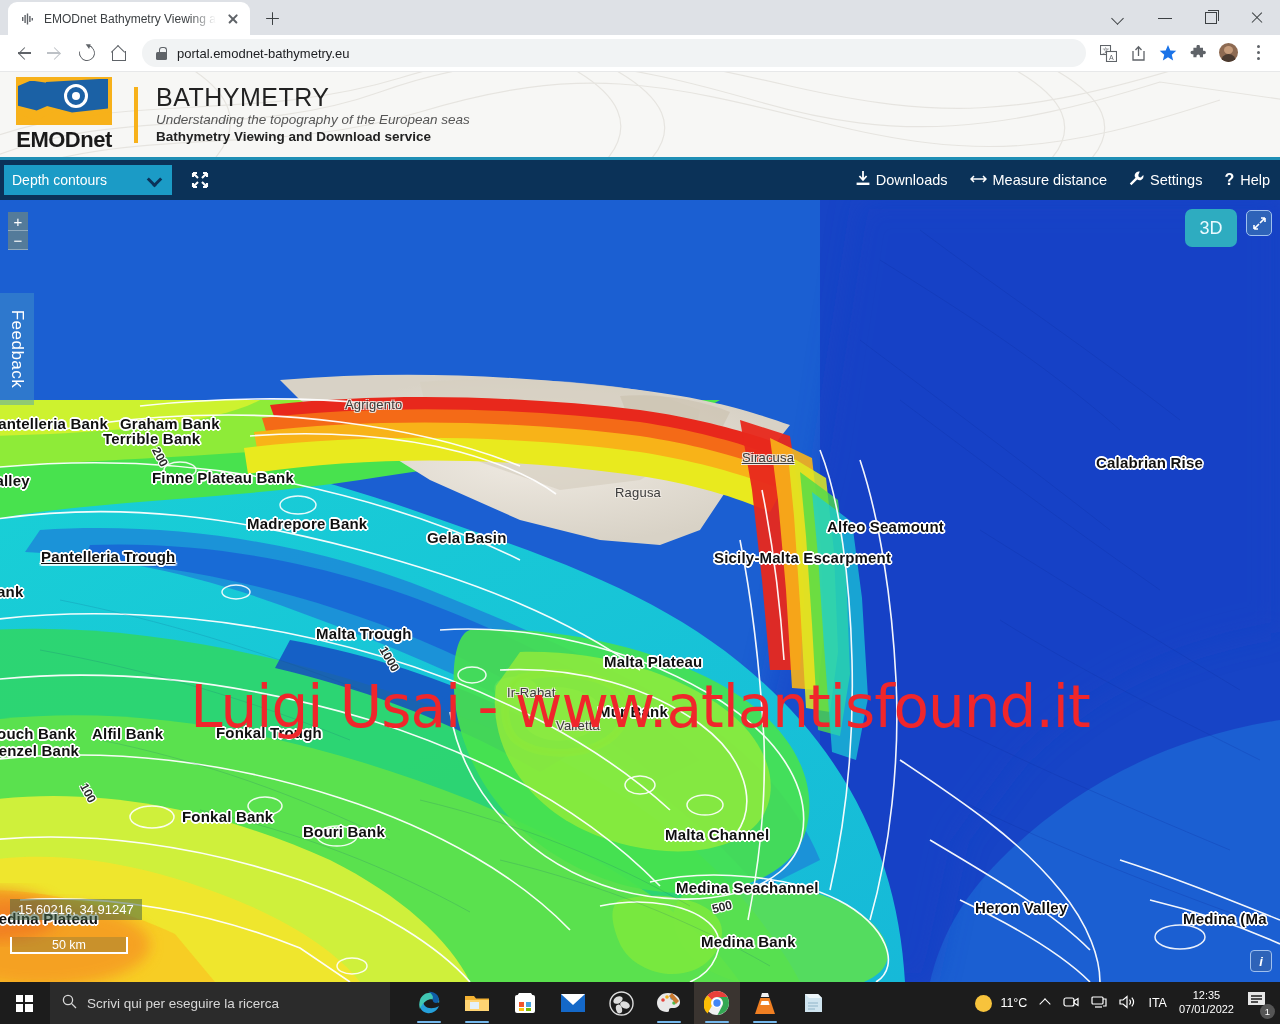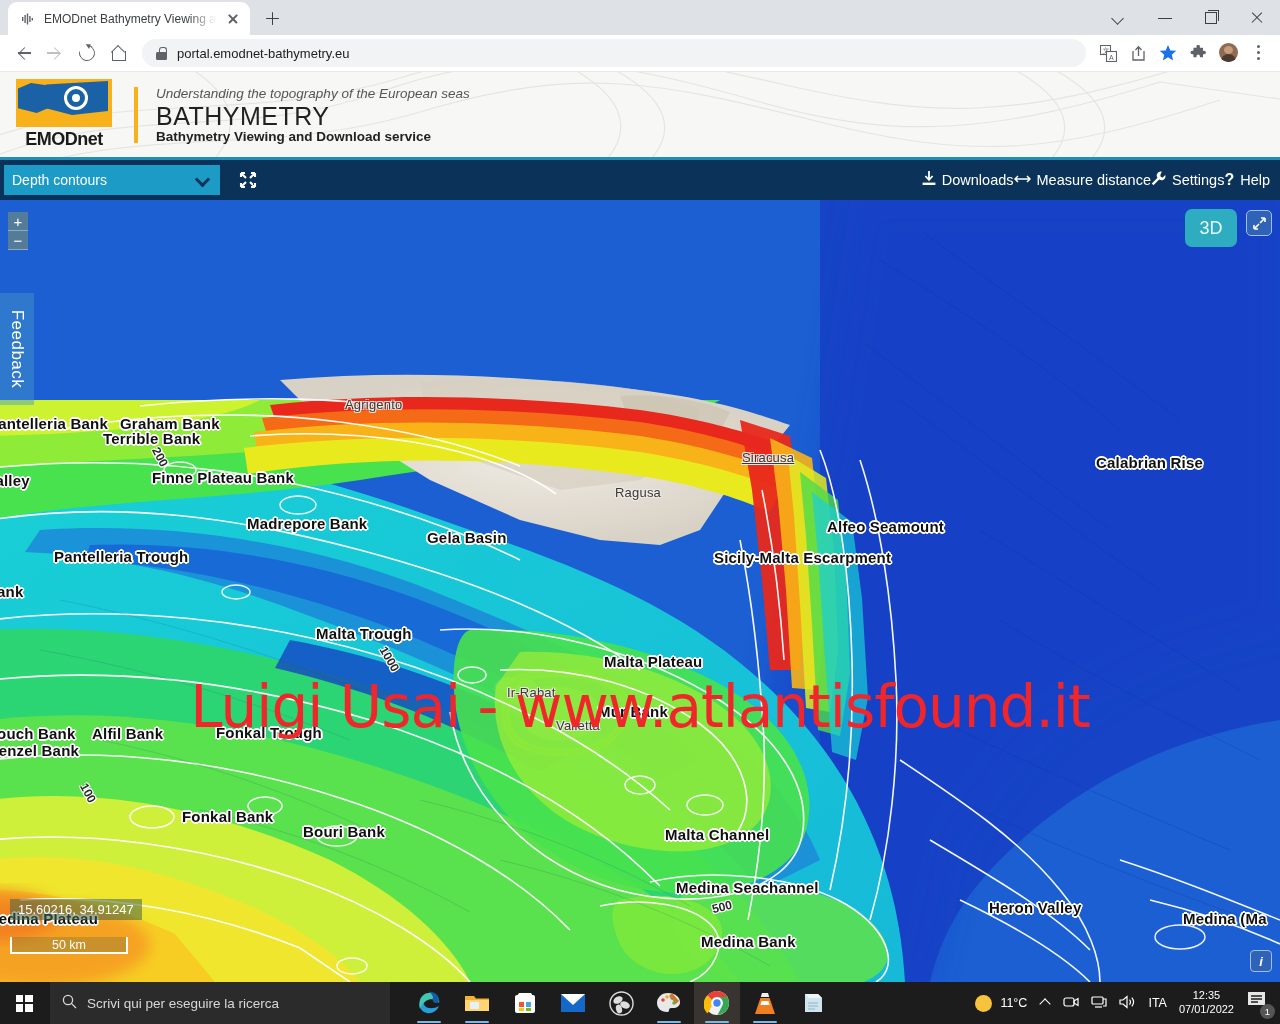--- a/index.html
+++ b/index.html
@@ -122,43 +122,43 @@
   #logo-mark { width:96px; height:48px; background:#f7b11a; position:relative; overflow:hidden; }
   #logo-mark .blue-l { position:absolute; left:2px; top:4px; width:34px; height:30px; background:#1b61a5;
     clip-path: polygon(0 18%, 38% 0, 100% 10%, 100% 78%, 55% 100%, 0 84%); }
   #logo-mark .blue-r { position:absolute; left:30px; top:2px; width:62px; height:34px; background:#1b61a5;
     clip-path: polygon(0 10%, 100% 0, 100% 88%, 42% 100%, 0 80%); }
   #logo-mark .ring { position:absolute; left:48px; top:7px; width:24px; height:24px; border-radius:50%;
     border:3px solid #fff; }
   #logo-mark .dot { position:absolute; left:56px; top:15px; width:8px; height:8px; border-radius:50%; background:#fff; }
   #logo-mark .ytri { position:absolute; left:0; bottom:0; width:100%; height:17px; background:#f7b11a;
     clip-path: polygon(0 100%, 0 35%, 22% 75%, 44% 10%, 70% 62%, 100% 22%, 100% 100%); }
-  #logo-text { font-size:18px; font-weight:bold; color:#1a1a1a; letter-spacing:-0.5px; margin-top:2px; }
+  #logo-text { font-size:22px; font-weight:bold; color:#1a1a1a; letter-spacing:-0.5px; margin-top:2px; }
   #logo-divider { width:4px; height:56px; background:#f7b11a; margin:0 18px 0 22px; }
   #title-block { z-index:2; }
   #site-title { font-size:25px; color:#222; letter-spacing:0.5px; line-height:1.05; }
   #site-sub1 { font-size:13.5px; font-style:italic; color:#555; line-height:1.45; }
   #site-sub2 { font-size:13.5px; font-weight:bold; color:#222; line-height:1.2; }
   #header-rule { height:3px; background:#1f8fb5; }
 
   
   #app-toolbar {
     height:40px; background:#0b3258; display:flex; align-items:center;
     padding-left:4px; padding-right:10px; gap:14px;
   }
   #layer-select {
-    width:216px; height:30px; background:#1b9bc6; color:#fff; font-size:14px;
+    width:168px; height:30px; background:#1b9bc6; color:#fff; font-size:14px;
     display:flex; align-items:center; padding:0 8px; position:relative;
   }
   #layer-select .chev {
     position:absolute; right:12px; top:9px; width:11px; height:11px;
     border-right:3px solid #0b3258; border-bottom:3px solid #0b3258; transform: rotate(45deg);
   }
   #expand-icon { width:20px; height:20px; position:relative; margin-left:4px; }
-  #toolbar-right { margin-left:auto; display:flex; }
+  #toolbar-right { margin-left:auto; display:flex; gap:22px; }
   .tool-link { display:flex; align-items:center; gap:6px; color:#fff; font-size:14.5px; }
 
   
   #map { position:relative; width:1280px; height:782px; overflow:hidden; background:#1e63c8; }
   #map-canvas { position:absolute; inset:0; }
   .map-label {
     position:absolute; color:#101010; font-size:15px; font-weight:bold;
     white-space:nowrap; letter-spacing:0.2px;
     text-shadow: -1.4px -1.4px 0 #fff, 1.4px -1.4px 0 #fff, -1.4px 1.4px 0 #fff, 1.4px 1.4px 0 #fff,
                  0 -1.6px 0 #fff, 0 1.6px 0 #fff, -1.6px 0 0 #fff, 1.6px 0 0 #fff;
@@ -353,22 +353,22 @@
           <span class="ring"></span>
           <span class="dot"></span>
           <span class="ytri"></span>
         </div>
         <div id="logo-text">EMODnet</div>
       </div>
       <div id="logo-divider"></div>
     </div>
 
     <div id="title-block">
+      <div id="site-title">BATHYMETRY</div>
       <div id="site-sub1">Understanding the topography of the European seas</div>
-      <div id="site-title">BATHYMETRY</div>
       <div id="site-sub2">Bathymetry Viewing and Download service</div>
     </div>
   </div>
   <div id="header-rule"></div>
 
   <div id="app-toolbar">
     <div id="layer-select">
       <span>Depth contours</span>
       <span class="chev"></span>
     </div>
@@ -578,40 +578,40 @@
         <div class="map-label city" style="left: 742px; top: 250px; text-decoration: underline;">Siracusa</div>
         <div class="map-label city" style="left: 615px; top: 285px;">Ragusa</div>
         <div class="map-label city" style="left: 507px; top: 485px;">Ir-Rabat</div>
         <div class="map-label city" style="left: 556px; top: 518px;">Valletta</div>
         <div class="map-label" style="left: -12px; top: 215px;">Pantelleria Bank</div>
         <div class="map-label" style="left: 120px; top: 215px;">Graham Bank</div>
         <div class="map-label" style="left: 103px; top: 230px;">Terrible Bank</div>
         <div class="map-label" style="left: 152px; top: 269px;">Finne Plateau Bank</div>
         <div class="map-label" style="left: 247px; top: 315px;">Madrepore Bank</div>
         <div class="map-label" style="left: 427px; top: 329px;">Gela Basin</div>
-        <div class="map-label" style="left: 54px; top: 348px;">Pantelleria Trough</div>
+        <div class="map-label" style="left: 41px; top: 348px; text-decoration: underline;">Pantelleria Trough</div>
         <div class="map-label" style="left: -14px; top: 272px;">Valley</div>
         <div class="map-label" style="left: -14px; top: 383px;">Bank</div>
         <div class="map-label" style="left: 827px; top: 318px;">Alfeo Seamount</div>
         <div class="map-label" style="left: 714px; top: 349px;">Sicily-Malta Escarpment</div>
         <div class="map-label" style="left: 1096px; top: 254px;">Calabrian Rise</div>
         <div class="map-label" style="left: 316px; top: 425px;">Malta Trough</div>
         <div class="map-label" style="left: 604px; top: 453px;">Malta Plateau</div>
         <div class="map-label" style="left: 598px; top: 503px;">Mur Bank</div>
         <div class="map-label" style="left: -14px; top: 525px;">Couch Bank</div>
         <div class="map-label" style="left: 92px; top: 525px;">Alfil Bank</div>
         <div class="map-label" style="left: -14px; top: 542px;">Menzel Bank</div>
         <div class="map-label" style="left: 216px; top: 524px;">Fonkal Trough</div>
         <div class="map-label" style="left: 182px; top: 596px; margin-top: 12px;">Fonkal Bank</div>
         <div class="map-label" style="left: 303px; top: 623px;">Bouri Bank</div>
         <div class="map-label" style="left: -14px; top: 710px;">Medina Plateau</div>
         <div class="map-label" style="left: 665px; top: 626px;">Malta Channel</div>
         <div class="map-label" style="left: 676px; top: 679px;">Medina Seachannel</div>
         <div class="map-label" style="left: 701px; top: 733px;">Medina Bank</div>
-        <div class="map-label" style="left: 975px; top: 699px; margin-left: 14px;">Heron Valley</div>
+        <div class="map-label" style="left: 975px; top: 699px;">Heron Valley</div>
         <div class="map-label" style="left: 1183px; top: 710px;">Medina (Ma</div>
       </div>
 
     <div class="contour-num" style="left:150px;top:250px;transform:rotate(62deg)">200</div>
     <div class="contour-num" style="left:376px;top:452px;transform:rotate(60deg)">1000</div>
     <div class="contour-num" style="left:712px;top:700px;transform:rotate(-14deg)">500</div>
     <div class="contour-num" style="left:78px;top:586px;transform:rotate(62deg)">100</div>
 
     <div id="zoom-ctrl">
       <div class="zoom-btn">+</div>

